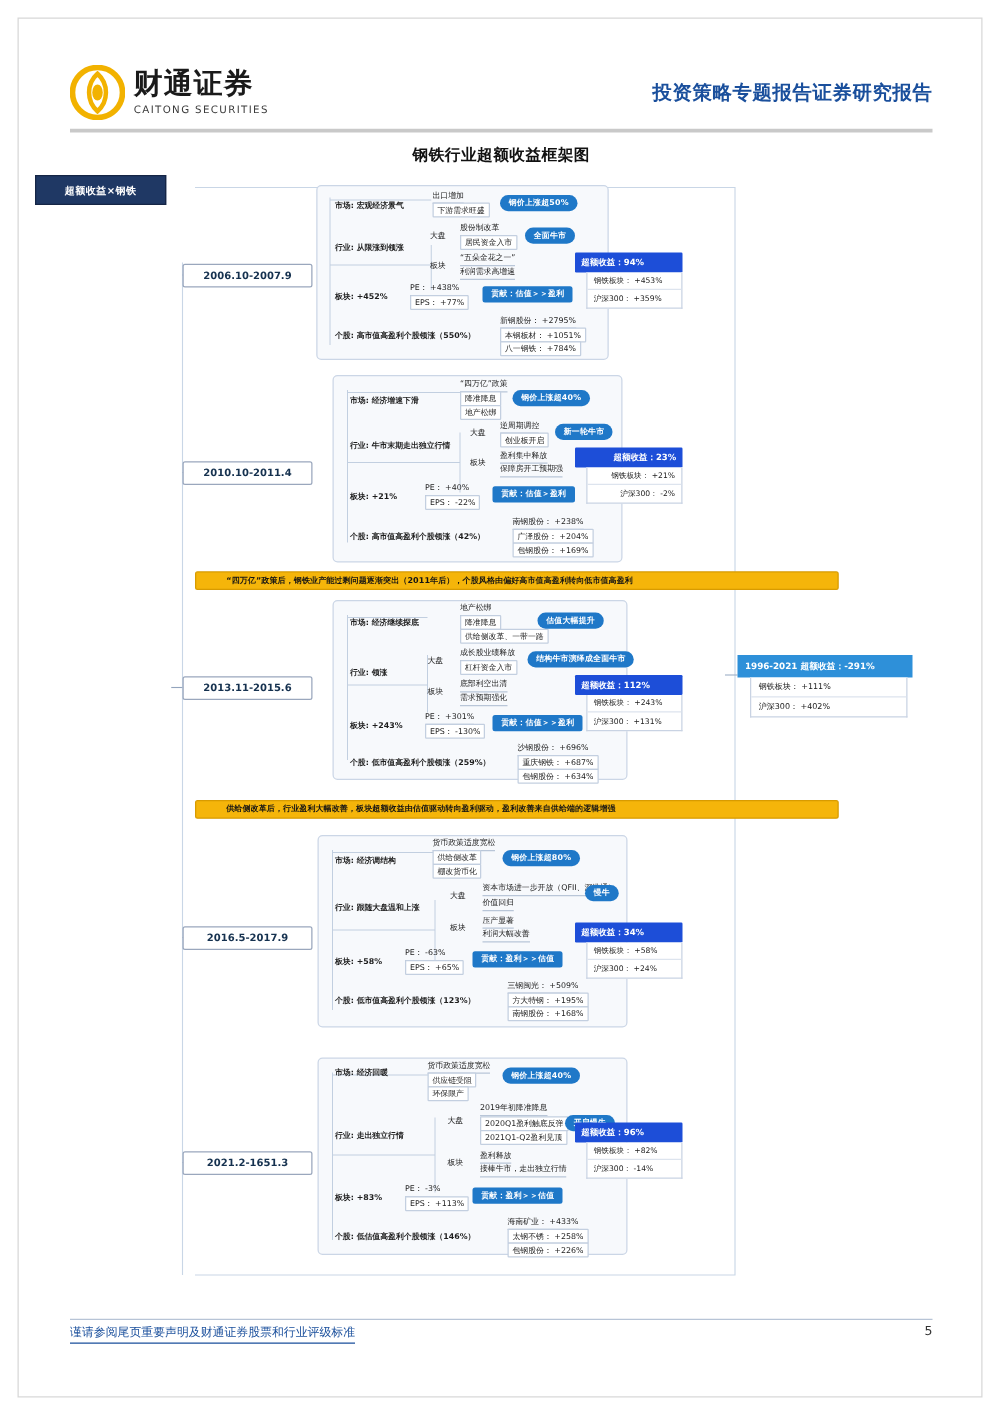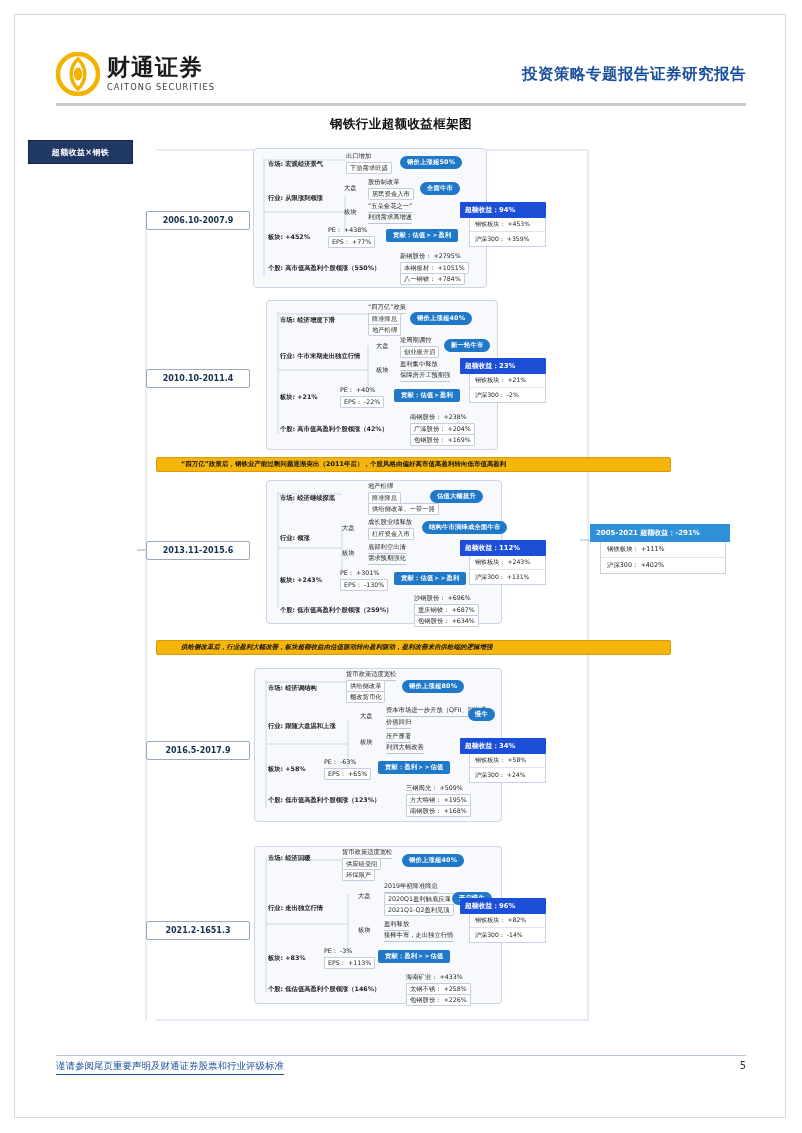--- a/index.html
+++ b/index.html
@@ -199,21 +199,21 @@
     <div class="row uline" style="left:372px;top:220px;">盈利集中释放</div>
     <div class="row uline" style="left:372px;top:231px;">保障房开工预期强</div>
     <div class="row" style="left:252px;top:253px;"><b>板块: +21%</b></div>
     <div class="row uline" style="left:312px;top:246px;">PE： +40%</div>
     <div class="row boxed" style="left:312px;top:256px;">EPS： -22%</div>
     <div class="pill flat" style="left:366px;top:249px;">贡献：估值＞盈利</div>
     <div class="row" style="left:252px;top:285px;"><b>个股: 高市值高盈利个股领涨（42%）</b></div>
     <div class="row uline" style="left:382px;top:273px;">南钢股份： +238%</div>
     <div class="row boxed" style="left:382px;top:283px;">广泽股份： +204%</div>
     <div class="row boxed" style="left:382px;top:294px;">包钢股份： +169%</div>
-    <div class="result" style="left:432px;top:218px;">
+    <div class="result" style="left:432px;top:218px;text-align:right;">
       <div class="hd">超额收益：23%</div>
       <div class="bd">
         <div>钢铁板块： +21%</div>
         <div>沪深300： -2%</div>
       </div>
     </div>
 
     <div class="note" style="left:128px;top:317px;width:515px;">“四万亿”政策后，钢铁业产能过剩问题逐渐突出（2011年后），个股风格由偏好高市值高盈利转向低市值高盈利</div>
 
     <div class="node period" style="left:118px;top:401px;">2013.11-2015.6</div>
@@ -247,28 +247,28 @@
     <div class="row boxed" style="left:386px;top:475px;">包钢股份： +634%</div>
     <div class="result" style="left:432px;top:400px;">
       <div class="hd">超额收益：112%</div>
       <div class="bd">
         <div>钢铁板块： +243%</div>
         <div>沪深300： +131%</div>
       </div>
     </div>
 
     <div class="summary">
-      <div class="hd">2005-2021 超额收益：-291%</div>
+      <div class="hd">1996-2021 超额收益：-291%</div>
       <div class="bd">
         <div>钢铁板块： +111%</div>
         <div>沪深300： +402%</div>
       </div>
     </div>
 
-    <div class="note" style="left:128px;top:500px;width:515px;font-style:italic;">供给侧改革后，行业盈利大幅改善，板块超额收益由估值驱动转向盈利驱动，盈利改善来自供给端的逻辑增强</div>
+    <div class="note" style="left:128px;top:500px;width:515px;">供给侧改革后，行业盈利大幅改善，板块超额收益由估值驱动转向盈利驱动，盈利改善来自供给端的逻辑增强</div>
 
     <div class="node period" style="left:118px;top:601px;">2016.5-2017.9</div>
     <div class="panel" style="position:absolute;left:226px;top:528px;width:246px;height:152px;"></div>
     <svg style="position:absolute;left:224px;top:526px;width:252px;height:158px;">
       <path d="M14,14 L14,142" stroke="#c2cfe0" stroke-width="0.8" fill="none"></path>
       <path d="M14,16 L96,16" stroke="#c2cfe0" stroke-width="0.8" fill="none"></path>
       <path d="M14,78 L96,78" stroke="#c2cfe0" stroke-width="0.8" fill="none"></path>
       <path d="M96,54 L96,102" stroke="#c2cfe0" stroke-width="0.8" fill="none"></path>
     </svg>
     <div class="row" style="left:240px;top:544px;"><b>市场: 经济调结构</b></div>

